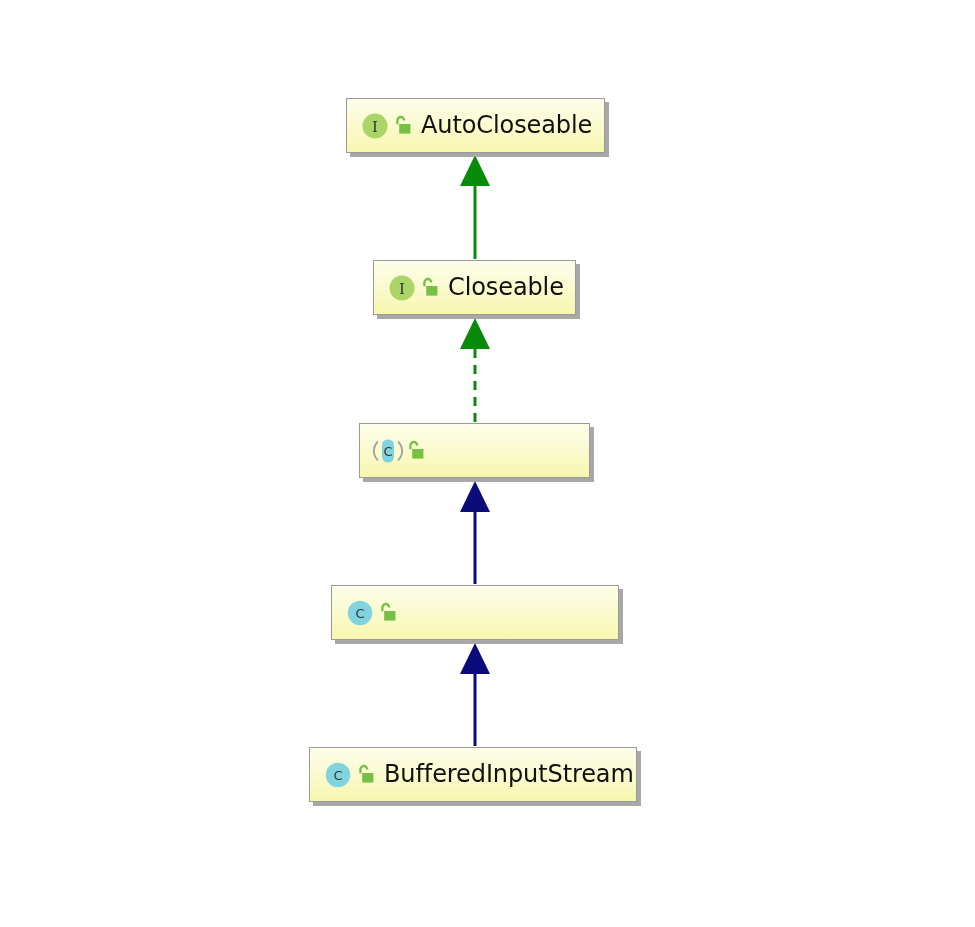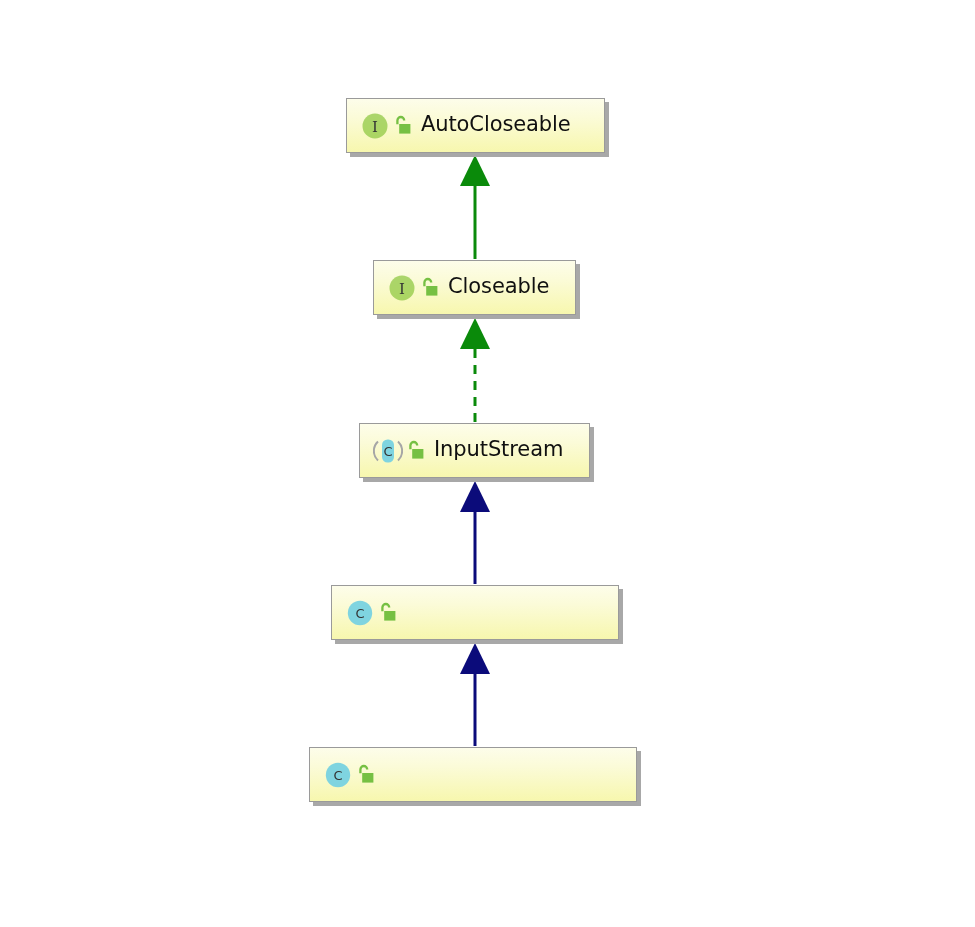--- a/index.html
+++ b/index.html
@@ -40,21 +40,21 @@
     border: 1px solid #9a9a9a;
     background-image: linear-gradient(to bottom, #fdfdea 0%, #fbfbd8 35%, #f7f7ae 100%);
     box-shadow: 4px 4px 0 0 #a8a8a8;
     display: flex;
     align-items: center;
     padding: 0 14px 0 13px;
     white-space: nowrap;
   }
 
   .node-label {
-    font-size: 21px;
+    font-size: 24px;
     line-height: 1;
     color: #101010;
     letter-spacing: -0.1px;
     padding-bottom: 2px;
   }
 
   
   .icon-slot {
     flex: 0 0 auto;
     display: flex;
@@ -143,21 +143,20 @@
         <rect x="9.0" y="3.4" width="12" height="23.2" rx="5.6" fill="#7fd4e0"></rect>
         <text x="15" y="20" text-anchor="middle" font-family="'DejaVu Sans','Liberation Sans',sans-serif" font-size="13" fill="#333333">C</text>
       </svg>
     </span>
     <span class="icon-slot">
       <svg class="lock-icon" viewBox="0 0 19 21" xmlns="http://www.w3.org/2000/svg">
         <path d="M4.4 9.2 V5.4 a3.4 3.4 0 0 1 6.8 0" fill="none" stroke="#76c043" stroke-width="2.3"></path>
         <rect x="6.2" y="9.0" width="11.2" height="9.6" fill="#76c043"></rect>
       </svg>
     </span>
-    <span class="node-label">InputStream</span>
   </div>
 
   <div class="uml-node" style="left:331px; top:585px; width:288px; height:55px;">
     <span class="icon-slot">
       <svg class="type-icon" viewBox="0 0 30 30" xmlns="http://www.w3.org/2000/svg">
         <circle cx="15" cy="15" r="12.2" fill="#7fd4e0"></circle>
         <text x="15" y="20" text-anchor="middle" font-family="'DejaVu Sans','Liberation Sans',sans-serif" font-size="13" fill="#333333">C</text>
       </svg>
     </span>
     <span class="icon-slot">
@@ -174,15 +173,16 @@
         <circle cx="15" cy="15" r="12.2" fill="#7fd4e0"></circle>
         <text x="15" y="20" text-anchor="middle" font-family="'DejaVu Sans','Liberation Sans',sans-serif" font-size="13" fill="#333333">C</text>
       </svg>
     </span>
     <span class="icon-slot">
       <svg class="lock-icon" viewBox="0 0 19 21" xmlns="http://www.w3.org/2000/svg">
         <path d="M4.4 9.2 V5.4 a3.4 3.4 0 0 1 6.8 0" fill="none" stroke="#76c043" stroke-width="2.3"></path>
         <rect x="6.2" y="9.0" width="11.2" height="9.6" fill="#76c043"></rect>
       </svg>
     </span>
+    <span class="node-label">BufferedInputStream</span>
   </div>
 
 </div>
 
 </body></html>

